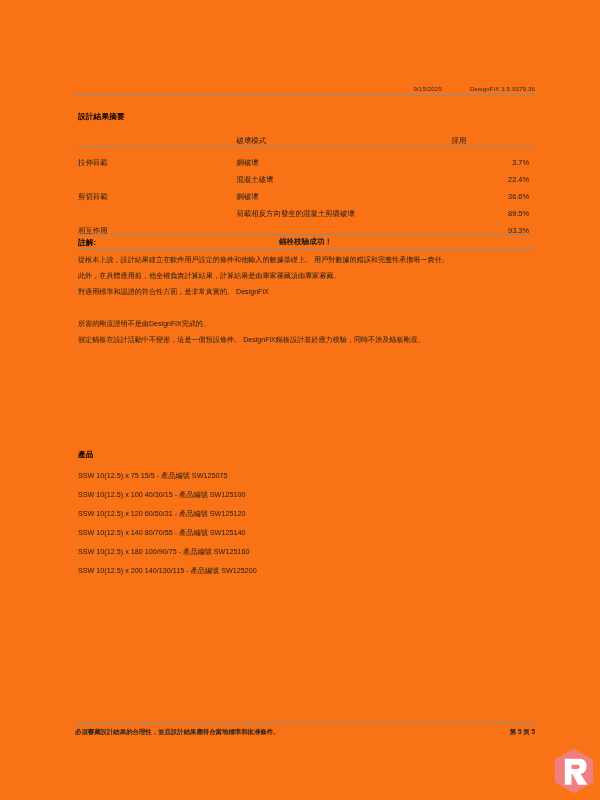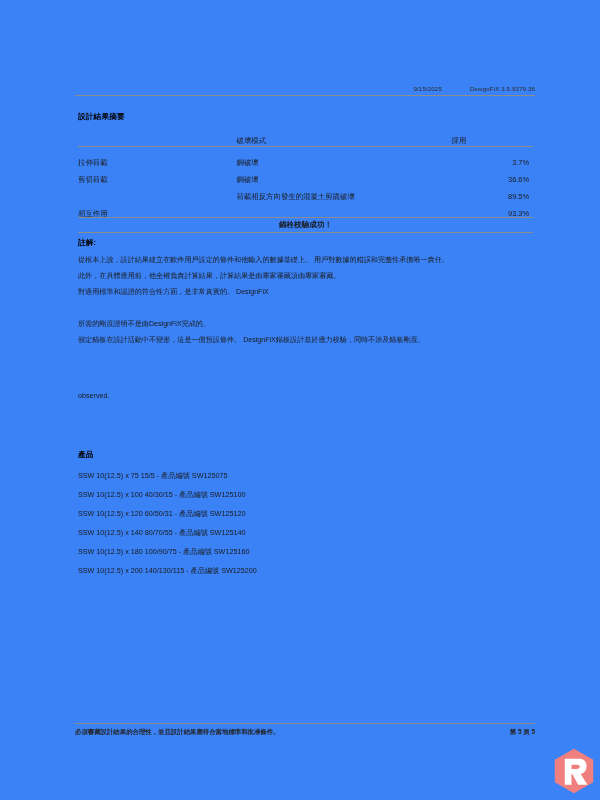--- a/index.html
+++ b/index.html
@@ -12,21 +12,21 @@
     background: #ffffff;
     font-family: "Liberation Sans", "DejaVu Sans", sans-serif;
     color: #1a1a1a;
     overflow: hidden;
     position: relative;
   }
 
   .page {
     position: absolute;
     inset: 0;
-    background: #3b82f6;
+    background: #f97316;
   }
 
   
   .doc-header {
     position: absolute;
     left: 75px;
     top: 85px;
     width: 460px;
     display: flex;
     justify-content: flex-end;
@@ -199,20 +199,25 @@
         <th class="col-util">採用</th>
       </tr>
     </thead>
     <tbody>
       <tr class="first-data">
         <td class="col-load">拉伸荷載</td>
         <td class="col-mode">鋼破壞</td>
         <td class="col-util">3.7%</td>
       </tr>
       <tr>
+        <td class="col-load"></td>
+        <td class="col-mode">混凝土破壞</td>
+        <td class="col-util">22.4%</td>
+      </tr>
+      <tr>
         <td class="col-load">剪切荷載</td>
         <td class="col-mode">鋼破壞</td>
         <td class="col-util">36.6%</td>
       </tr>
       <tr>
         <td class="col-load"></td>
         <td class="col-mode">荷載相反方向發生的混凝土剪撬破壞</td>
         <td class="col-util">89.5%</td>
       </tr>
       <tr>
@@ -230,21 +235,20 @@
   <div class="notes-body">
     <p>從根本上說，設計結果建立在軟件用戶設定的條件和他輸入的數據基礎上。 用戶對數據的錯誤和完整性承擔唯一責任。</p>
     <p>此外，在具體應用前，他全權負責計算結果，計算結果是由專家審藏須由專家審藏。</p>
     <p>對適用標準和認證的符合性方面，是非常真實的。 DesignFiX</p>
     <div class="note-gap"></div>
     <p>所需的剛度證明不是由DesignFiX完成的。</p>
     <p>假定錨板在設計活動中不變形，這是一個預設條件。 DesignFiX錨板設計基於應力校驗，同時不涉及錨板剛度。</p>
   </div>
 
   <div class="english-note">
-    <p>observed.</p>
   </div>
 
   <div class="section-title" id="products-title">產品</div>
   <ul class="product-list">
     <li>SSW 10(12.5) x 75 15/5 - 產品編號 SW125075</li>
     <li>SSW 10(12.5) x 100 40/30/15 - 產品編號 SW125100</li>
     <li>SSW 10(12.5) x 120 60/50/31 - 產品編號 SW125120</li>
     <li>SSW 10(12.5) x 140 80/70/55 - 產品編號 SW125140</li>
     <li>SSW 10(12.5) x 180 100/90/75 - 產品編號 SW125160</li>
     <li>SSW 10(12.5) x 200 140/130/115 - 產品編號 SW125200</li>

